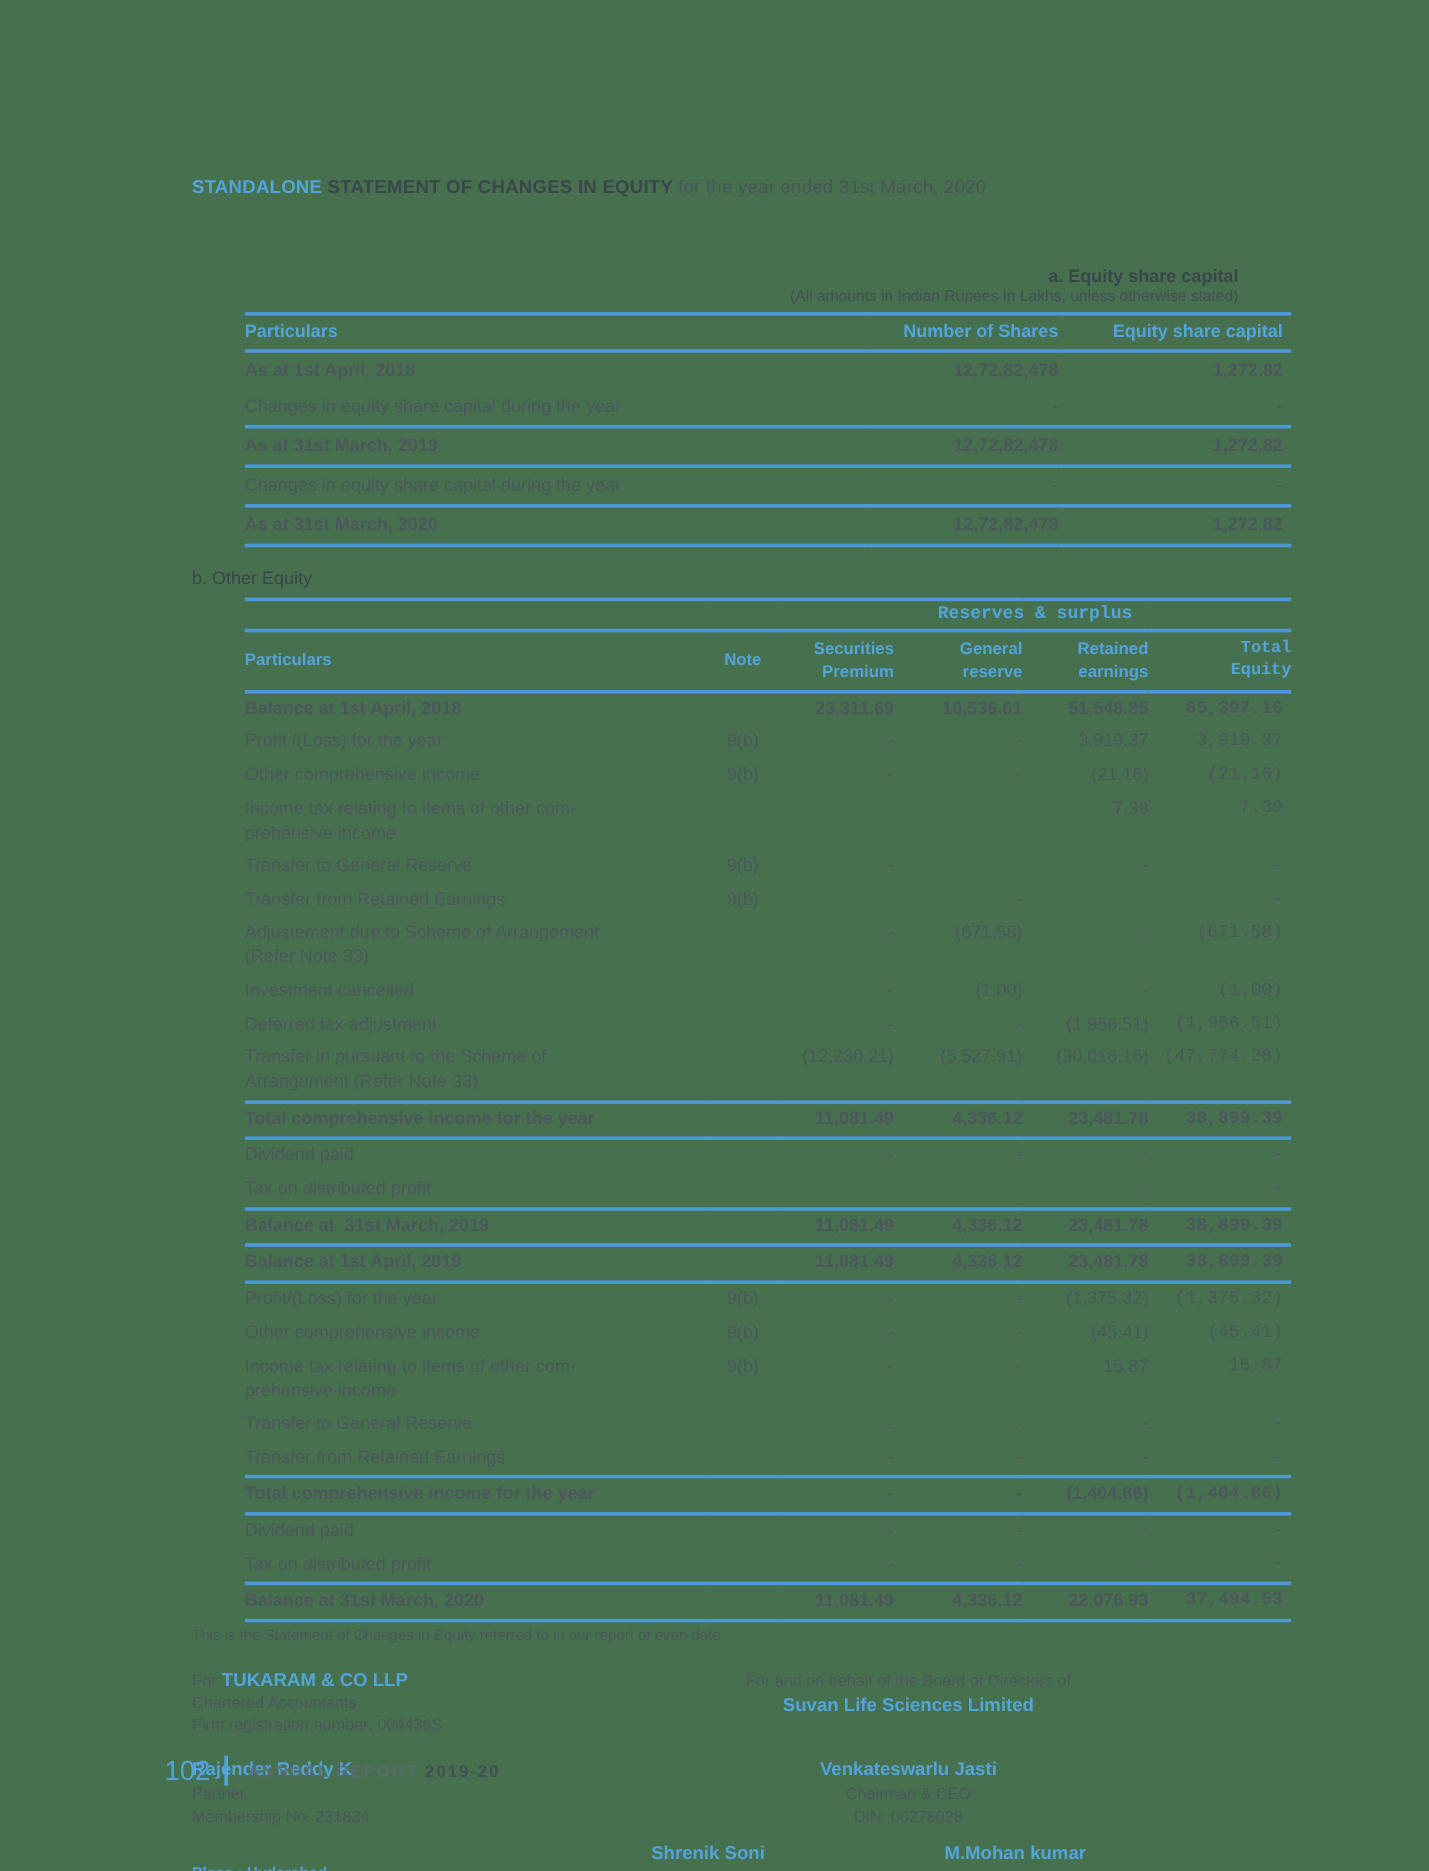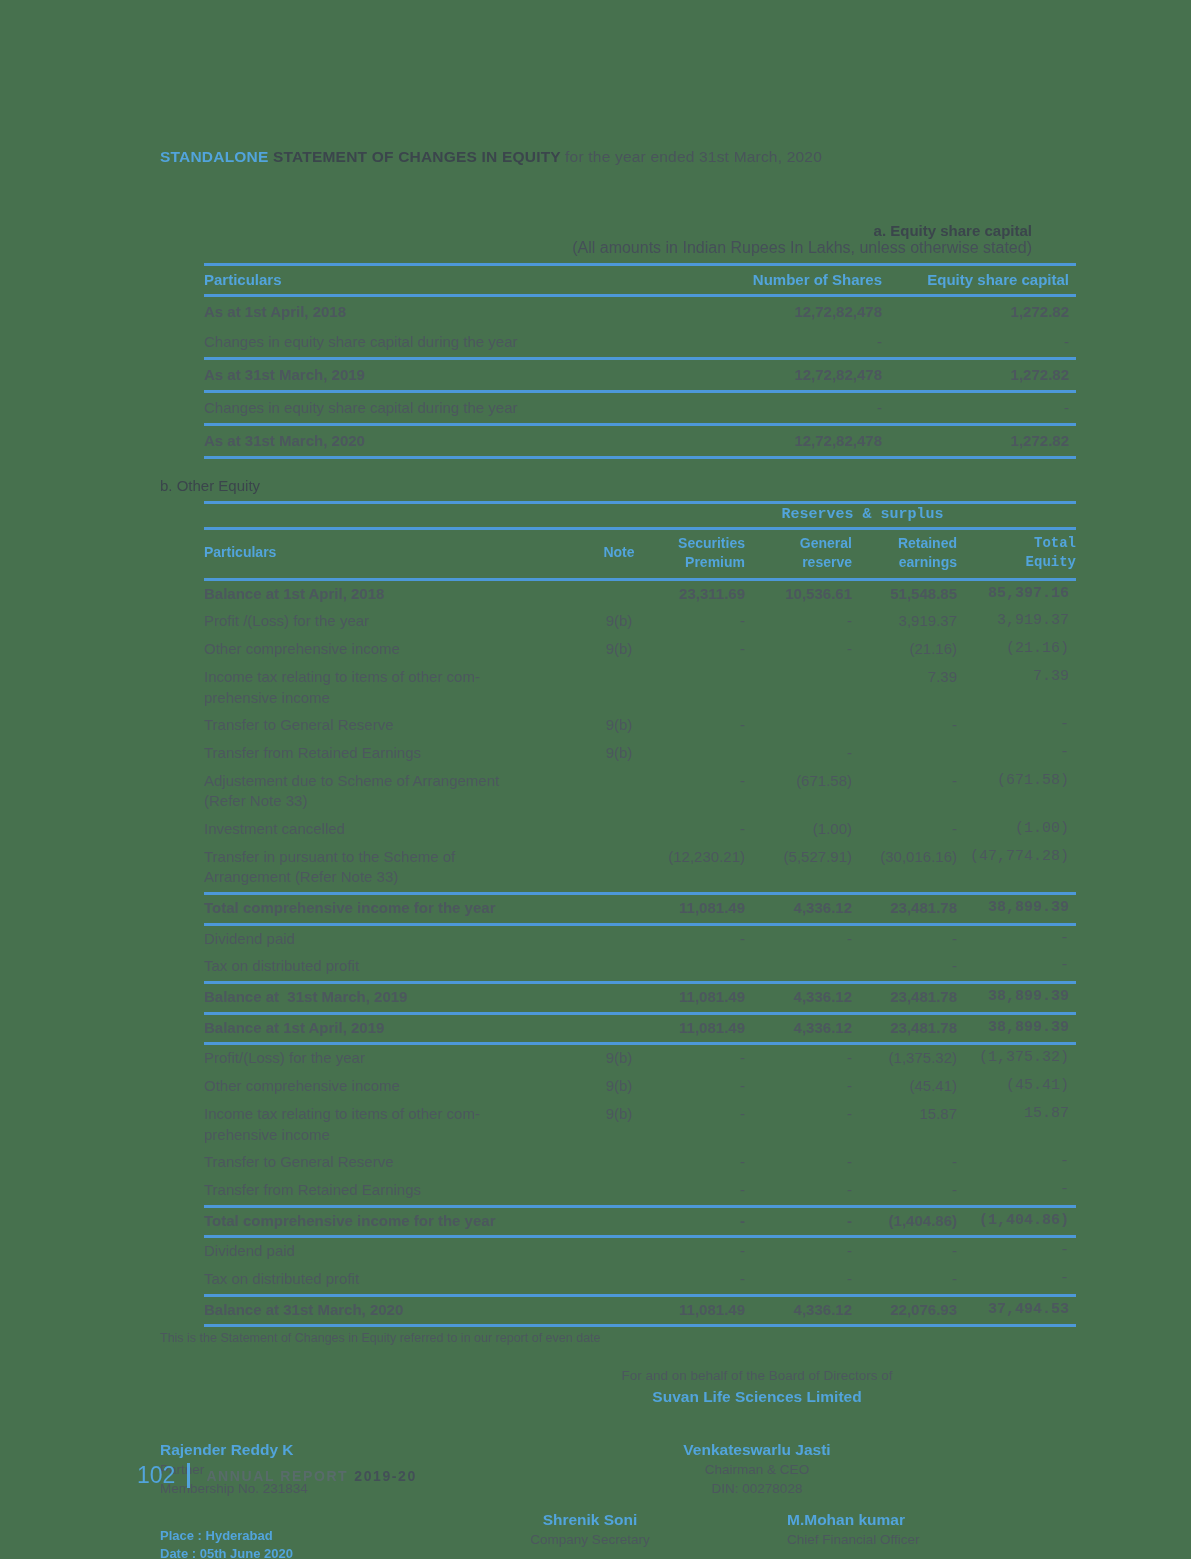--- a/index.html
+++ b/index.html
@@ -20,21 +20,21 @@
   .content{position:absolute;left:160px;top:148px;width:872px;}
 
   
   .title{font-size:15.5px;font-weight:bold;color:var(--dark);letter-spacing:.2px;}
   .title .hl{color:var(--accent);}
   .title .suffix{font-weight:normal;color:#49545b;}
 
   
   .sec-row{display:flex;justify-content:space-between;align-items:flex-end;margin-top:56px;flex-direction:column;}
   .sec-heading{font-size:15px;font-weight:bold;color:var(--dark);}
-  .amounts-note{font-size:16px;color:#454f58;}
+  .amounts-note{font-size:13px;color:#454f58;}
 
   
   table{border-collapse:collapse;width:872px;table-layout:fixed;margin-left:44px;}
   th,td{padding:0;}
   tr.rule>td{border-bottom:3px solid var(--line);}
   tr.bold>td{font-weight:bold;color:var(--dark);}
 
   #table-a{margin-top:6px;border-top:3px solid var(--line);}
   #table-a col.c-lbl{width:520px;} #table-a col.c-sh{width:158px;} #table-a col.c-cap{width:194px;}
   #table-a thead th{border-bottom:3px solid var(--line);padding:5px 0 6px;font-size:15px;font-weight:bold;color:var(--accent);text-align:left;}
@@ -226,20 +226,28 @@
           <td class="num">(671.58)</td>
         </tr>
         <tr class="">
           <td class="lbl">Investment cancelled</td>
           <td class="note"></td>
           <td class="num">-</td>
           <td class="num">(1.00)</td>
           <td class="num">-</td>
           <td class="num">(1.00)</td>
         </tr>
+        <tr class="">
+          <td class="lbl">Deferred tax adjustment</td>
+          <td class="note"></td>
+          <td class="num">-</td>
+          <td class="num">-</td>
+          <td class="num">(1,956.51)</td>
+          <td class="num">(1,956.51)</td>
+        </tr>
         <tr class="rule">
           <td class="lbl">Transfer in pursuant to the Scheme of
 Arrangement (Refer Note 33)</td>
           <td class="note"></td>
           <td class="num">(12,230.21)</td>
           <td class="num">(5,527.91)</td>
           <td class="num">(30,016.16)</td>
           <td class="num">(47,774.28)</td>
         </tr>
         <tr class="bold rule">
@@ -354,20 +362,25 @@
           <td class="num">4,336.12</td>
           <td class="num">22,076.93</td>
           <td class="num">37,494.53</td>
         </tr>
       </tbody>
   </table>
 
   <div class="footnote">This is the Statement of Changes in Equity referred to in our report of even date</div>
 
   <div class="signoff">
+    <div class="blk-auditor">
+      <div class="for-line"><span>For </span><span class="firm">TUKARAM &amp; CO LLP</span></div>
+      <div class="sub">Chartered Accountants</div>
+      <div class="sub">Firm registration number: 004436S</div>
+    </div>
     <div class="blk-board">
       <div class="sub">For and on behalf of the Board of Directors of</div>
       <div class="name">Suvan Life Sciences Limited</div>
     </div>
     <div class="blk-partner">
       <div class="name">Rajender Reddy K</div>
       <div class="sub">Partner</div>
       <div class="sub">Membership No. 231834</div>
     </div>
     <div class="blk-chair">

